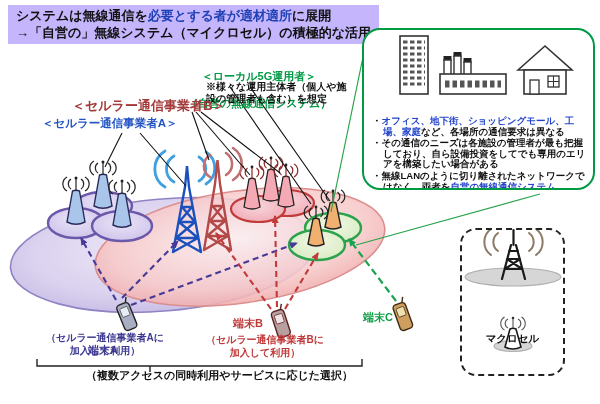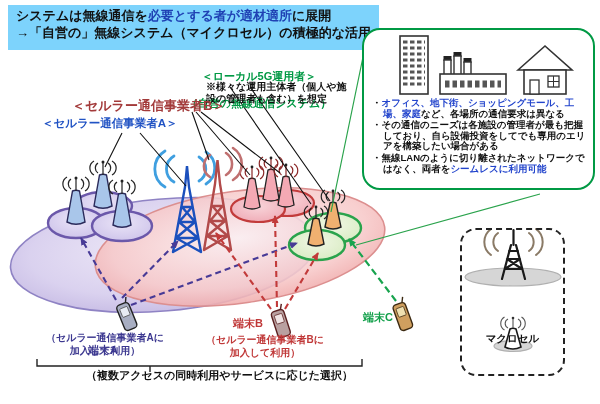--- a/index.html
+++ b/index.html
@@ -1,28 +1,28 @@
 <!DOCTYPE html>
 <html><head>
 <meta charset="utf-8">
 <style>
   html,body{margin:0;padding:0;background:#fff;}
   #stage{position:relative;width:600px;height:404px;background:#ffffff;overflow:hidden;
          font-family:"Liberation Sans",sans-serif;color:#111;}
   .abs{position:absolute;}
   svg{display:block;}
   
-  .title-box{left:8px;top:5px;background:#7dd3fc;padding:2px 8px 9px 8px;
+  .title-box{left:8px;top:5px;background:#c4b5fd;padding:2px 8px 3px 8px;
              font-size:13px;font-weight:bold;line-height:17px;white-space:nowrap;}
   .hl-blue{color:#1f41b4;}
   
   .info-box{left:362px;top:28px;width:233px;height:162px;border:2.5px solid #009944;
             border-radius:18px;background:#fff;box-sizing:border-box;padding:4px 7px 3px 8px;overflow:hidden;}
   .buildings{display:flex;justify-content:center;}
-  .bullets{font-size:9.5px;font-weight:bold;line-height:10.6px;margin-top:2px;}
+  .bullets{font-size:9.5px;font-weight:bold;line-height:10.6px;margin-top:20px;}
   .bullet{padding-left:11px;text-indent:-11px;margin-bottom:1px;}
   .bullet::before{content:"・";}
   .blue{color:#2244cc;}
   
   .lbl{font-weight:bold;white-space:pre-line;}
   .local5g{left:168px;top:56px;width:182px;text-align:center;color:#009944;font-size:11px;line-height:13.5px;}
   .note{left:206px;top:81px;font-size:10px;line-height:12px;color:#111;font-weight:bold;}
   .opB{left:72px;top:97px;color:#a33a3a;font-size:13px;}
   .opA{left:42px;top:116px;color:#2153c4;font-size:11.5px;text-align:right;}
   .tname{font-size:11px;}
@@ -224,21 +224,21 @@
           <rect x="152" y="36" width="42" height="24" fill="#fff" stroke="#333" stroke-width="1.6"></rect>
           <rect x="176" y="42" width="11" height="11" fill="#fff" stroke="#333" stroke-width="1.3"></rect>
           <path d="M181.5,42 V53 M176,47.5 H187" stroke="#333" stroke-width="1"></path>
           <rect x="158" y="46" width="9" height="14" fill="#fff" stroke="#333" stroke-width="1.3"></rect>
         </g>
       </svg>
     </div>
     <div class="bullets">
       <div class="bullet"><span class="blue">オフィス、地下街、ショッピングモール、工場、家庭</span><span>など、各場所の通信要求は異なる</span></div>
       <div class="bullet"><span>その通信のニーズは各施設の管理者が最も把握しており、自ら設備投資をしてでも専用のエリアを構築したい場合がある</span></div>
-      <div class="bullet"><span>無線LANのように切り離されたネットワークではなく、両者を</span><span class="blue">シームレスに利用可能</span></div>
+      <div class="bullet"><span>無線LANのように切り離されたネットワークではなく、両者を</span><span class="blue">自営の無線通信システム</span></div>
     </div>
   </div>
 
   <div class="abs lbl local5g">
     <div>＜ローカル5G運用者＞</div>
     <div>（自営の無線通信システム）</div>
   </div>
   <div class="abs lbl note">※様々な運用主体者（個人や施
 設の管理者も含む）を想定</div>
   <div class="abs lbl opB">＜セルラー通信事業者B＞</div>

